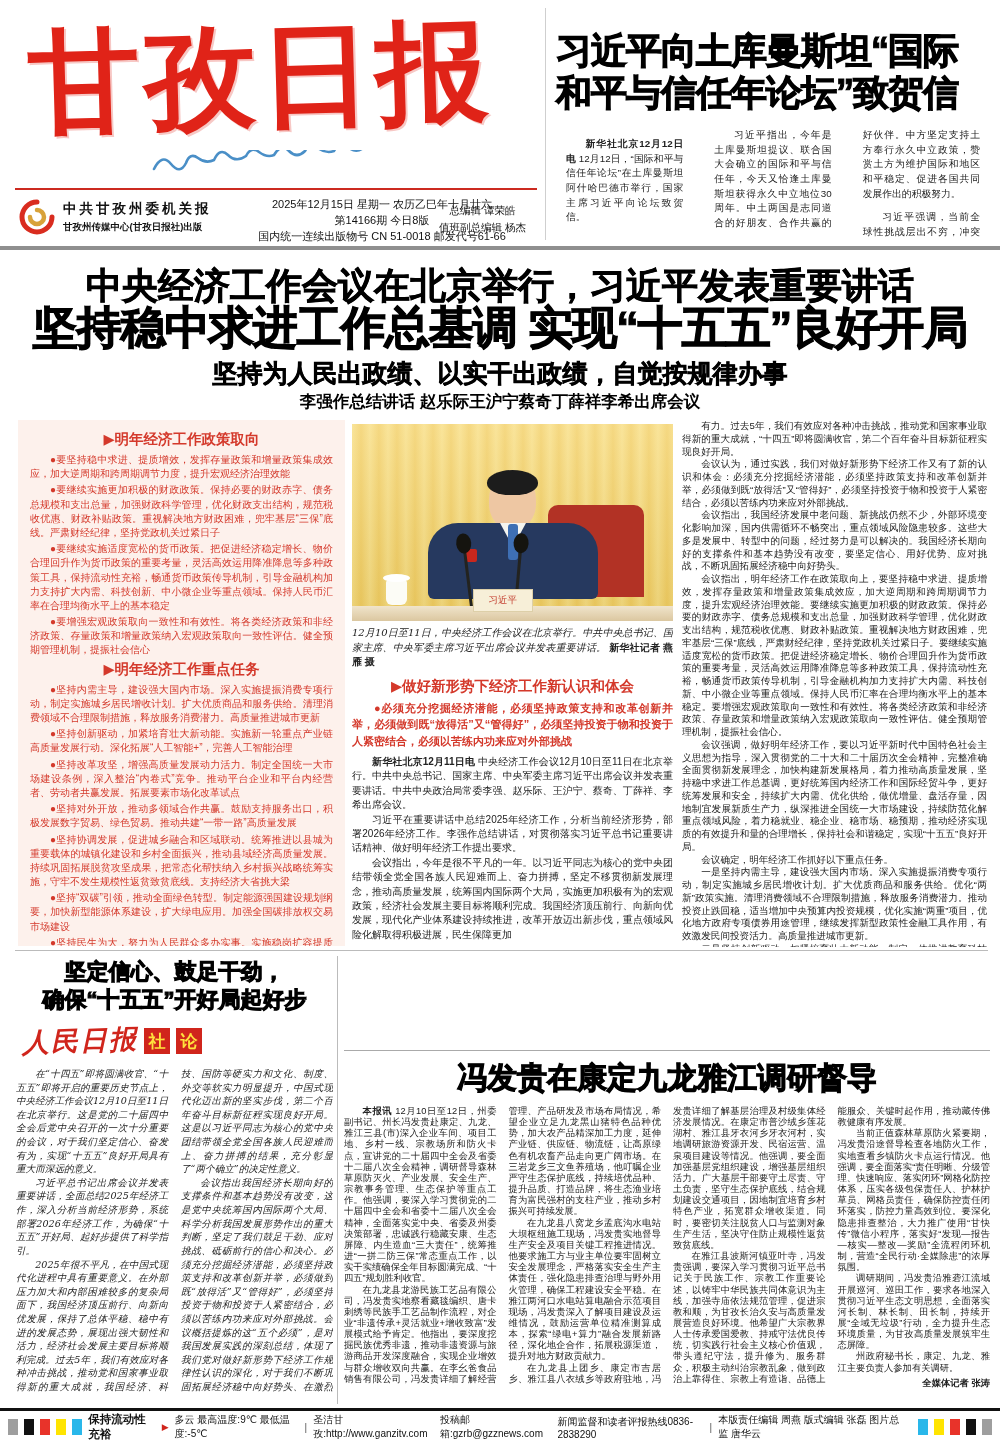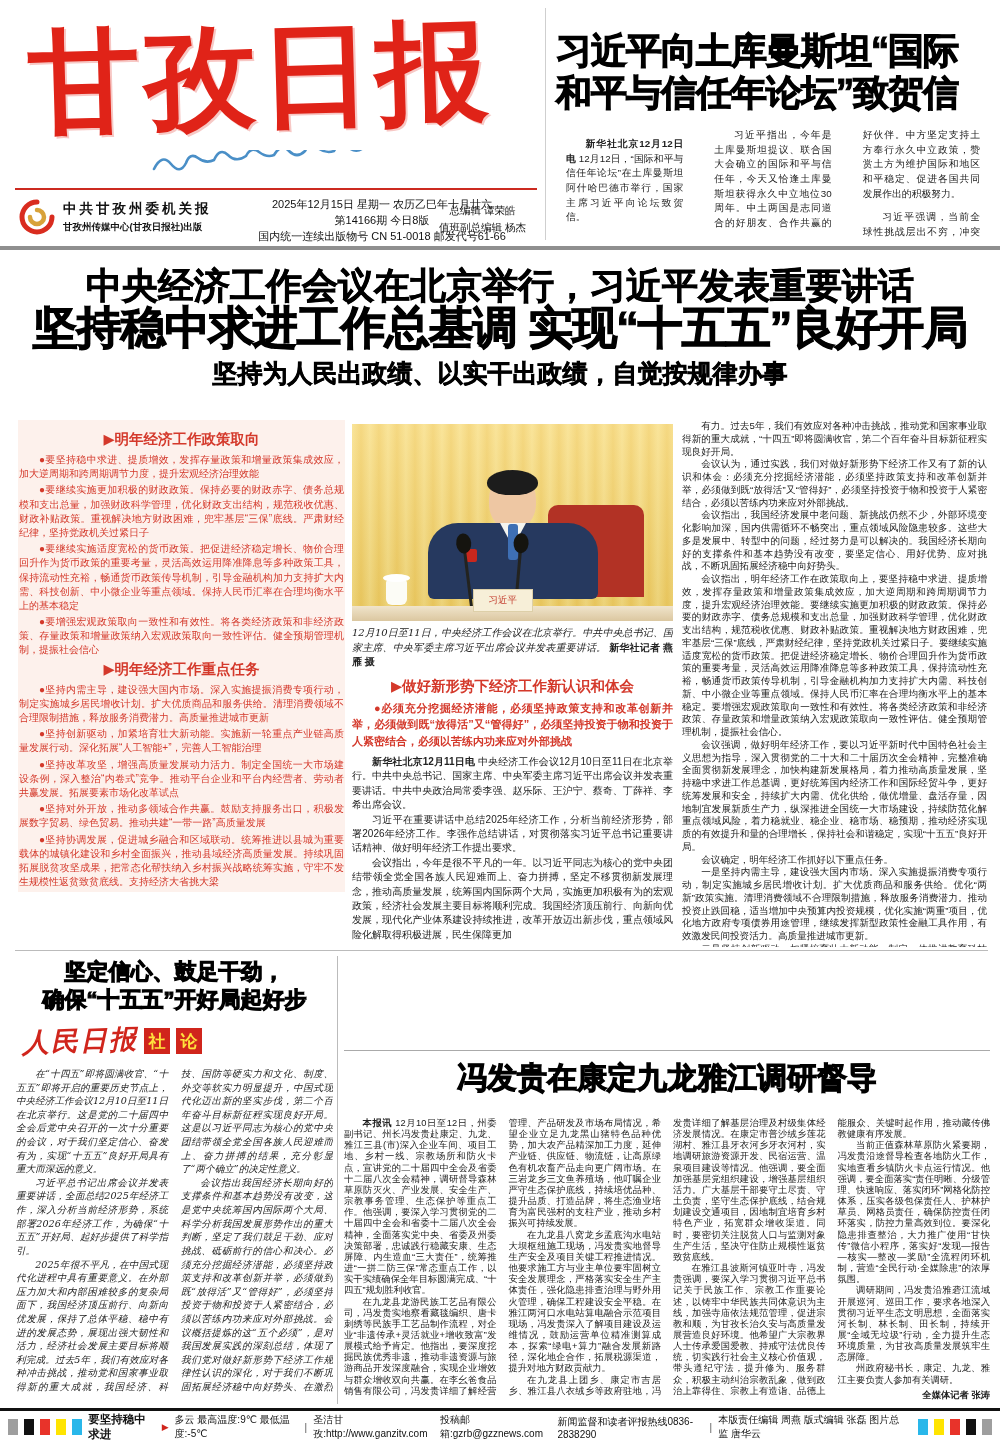--- a/index.html
+++ b/index.html
@@ -34,22 +34,22 @@
   .brief-body b{font-weight:bold;}
 
   
   .kicker{left:0;top:262px;width:1000px;text-align:center;font-size:36px;font-weight:900;color:#000;}
   .bigline{left:0;top:298px;width:1000px;text-align:center;font-size:45px;font-weight:900;color:#000;
     letter-spacing:-1px;white-space:nowrap;}
   .deck1{left:0;top:357px;width:1000px;text-align:center;font-size:25px;font-weight:900;color:#000;}
   .deck2{left:0;top:391px;width:1000px;text-align:center;font-size:16.5px;font-weight:900;color:#000;}
 
   
-  .pbox{left:18px;top:420px;width:327px;height:472px;background:#fdf1ec;color:#d4392b;
-    padding:8px 1px;box-sizing:border-box;overflow:hidden;}
+  .pbox{left:18px;top:420px;width:327px;height:526px;background:#fdf1ec;color:#d4392b;
+    padding:8px 12px;box-sizing:border-box;overflow:hidden;}
   .pbox h3{margin:2px 0 4px;text-align:center;font-size:14.5px;font-weight:900;color:#d4392b;}
   .pbox p{margin:0 0 2px;font-size:10px;line-height:1.42;text-indent:2em;}
 
   
   .ccol{left:352px;top:424px;width:321px;height:524px;overflow:hidden;}
   .photo{position:relative;width:321px;height:197px;overflow:hidden;
     background:repeating-linear-gradient(90deg,#f8dd7e 0px,#f2cd5e 9px,#f8dd7e 18px);}
   .photo .glow{position:absolute;inset:0;background:linear-gradient(rgba(255,255,255,.22),rgba(0,0,0,.05));}
   .chair{position:absolute;left:196px;bottom:24px;width:96px;height:92px;background:#b23225;border-radius:10px 10px 0 0;}
   .person{position:absolute;left:50%;bottom:22px;transform:translateX(-50%);width:170px;}
@@ -99,21 +99,21 @@
   
   .feat{left:344px;top:956px;width:646px;height:90px;background:#fbf0e1;text-align:center;
     padding-top:8px;box-sizing:border-box;}
   .feat .t{font-size:30px;font-weight:900;color:#000;letter-spacing:2px;}
   .feat .s{font-size:15.5px;color:#222;margin-top:3px;}
   .feat .n{font-size:9px;margin-top:4px;color:#333;}
   .hline2{left:344px;top:1050px;width:646px;height:1px;background:#aaa;}
 
   
   .loch{left:344px;top:1058px;width:646px;text-align:center;font-size:30px;font-weight:900;color:#000;}
-  .locb{left:344px;top:1106px;width:646px;height:298px;overflow:hidden;column-count:4;column-gap:12px;margin-top:12px;}
+  .locb{left:344px;top:1106px;width:646px;height:298px;overflow:hidden;column-count:4;column-gap:12px;}
   .locb p{margin:0;font-size:9.3px;line-height:1.2;text-indent:2em;color:#222;}
   .locb .byline{text-align:right;font-weight:bold;text-indent:0;margin-top:4px;}
 
   
   .frule{left:0;top:1408px;width:1000px;height:3px;background:#111;}
   .frow{left:0;top:1416px;width:1000px;height:22px;display:flex;align-items:center;gap:6px;
     font-size:10px;color:#111;padding:0 8px;box-sizing:border-box;}
   .bar{display:inline-block;width:12px;height:16px;}
   .b-gray{background:#9e9e9e}.b-black{background:#111}.b-red{background:#e8332a}
   .b-yellow{background:#ffe400}.b-cyan{background:#29b7ea}
@@ -163,20 +163,21 @@
   <div class="abs brief-title heavy">习近平向土库曼斯坦“国际和平与信任年论坛”致贺信</div>
   <div class="abs brief-body jus">
     <p><b>新华社北京12月12日电</b><span>  12月12日，“国际和平与信任年论坛”在土库曼斯坦阿什哈巴德市举行，国家主席习近平向论坛致贺信。</span></p>
     <p>习近平指出，今年是土库曼斯坦提议、联合国大会确立的国际和平与信任年，今天又恰逢土库曼斯坦获得永久中立地位30周年。中土两国是志同道合的好朋友、合作共赢的好伙伴。中方坚定支持土方奉行永久中立政策，赞赏土方为维护国际和地区和平稳定、促进各国共同发展作出的积极努力。</p>
     <p>习近平强调，当前全球性挑战层出不穷，冲突对抗此起彼伏，世界比以往任何时候都更呼唤和平与信任。历史昭示我们，国际形势越是变乱交织，国际社会越要同舟共济、守望相助。我们要互尊互信互谅，弥合和平赤字，坚定维护联合国权威和地位。(下转第四版)</p>
   </div>
 
   <div class="abs kicker semiheavy">中央经济工作会议在北京举行，习近平发表重要讲话</div>
   <div class="abs bigline heavy">坚持稳中求进工作总基调 实现“十五五”良好开局</div>
   <div class="abs deck1 semiheavy">坚持为人民出政绩、以实干出政绩，自觉按规律办事</div>
+  <div class="abs deck2">李强作总结讲话 赵乐际王沪宁蔡奇丁薛祥李希出席会议</div>
 
   <div class="abs pbox jus">
     <h3>▶明年经济工作政策取向</h3>
     <p>●要坚持稳中求进、提质增效，发挥存量政策和增量政策集成效应，加大逆周期和跨周期调节力度，提升宏观经济治理效能</p>
     <p>●要继续实施更加积极的财政政策。保持必要的财政赤字、债务总规模和支出总量，加强财政科学管理，优化财政支出结构，规范税收优惠、财政补贴政策。重视解决地方财政困难，兜牢基层“三保”底线。严肃财经纪律，坚持党政机关过紧日子</p>
     <p>●要继续实施适度宽松的货币政策。把促进经济稳定增长、物价合理回升作为货币政策的重要考量，灵活高效运用降准降息等多种政策工具，保持流动性充裕，畅通货币政策传导机制，引导金融机构加力支持扩大内需、科技创新、中小微企业等重点领域。保持人民币汇率在合理均衡水平上的基本稳定</p>
     <p>●要增强宏观政策取向一致性和有效性。将各类经济政策和非经济政策、存量政策和增量政策纳入宏观政策取向一致性评估。健全预期管理机制，提振社会信心</p>
     <h3>▶明年经济工作重点任务</h3>
     <p>●坚持内需主导，建设强大国内市场。深入实施提振消费专项行动，制定实施城乡居民增收计划。扩大优质商品和服务供给。清理消费领域不合理限制措施，释放服务消费潜力。高质量推进城市更新</p>
     <p>●坚持创新驱动，加紧培育壮大新动能。实施新一轮重点产业链高质量发展行动。深化拓展“人工智能+”，完善人工智能治理</p>
@@ -266,21 +267,21 @@
     <p class="byline">全媒体记者 张涛</p>
   </div>
 
   <div class="abs frule"></div>
   <div class="abs frow">
     <span class="bar b-gray"></span>
     <span class="bar b-black"></span>
     <span class="bar b-red"></span>
     <span class="bar b-yellow"></span>
     <span class="bar b-cyan"></span>
-    <span class="wlabel">要坚持稳中求进</span>
+    <span class="wlabel">保持流动性充裕</span>
     <span class="tri">▶</span>
     <span>多云 最高温度:9℃ 最低温度:-5℃</span>
     <span class="fsep">|</span>
     <span>圣洁甘孜:http://www.ganzitv.com</span>
     <span>投稿邮箱:gzrb@gzznews.com</span>
     <span>新闻监督和读者评报热线0836-2838290</span>
     <span class="fsep">|</span>
     <span>本版责任编辑 周燕 版式编辑 张磊 图片总监 唐华云</span>
     <span class="fspacer"></span>
     <span class="bar b-cyan"></span>

